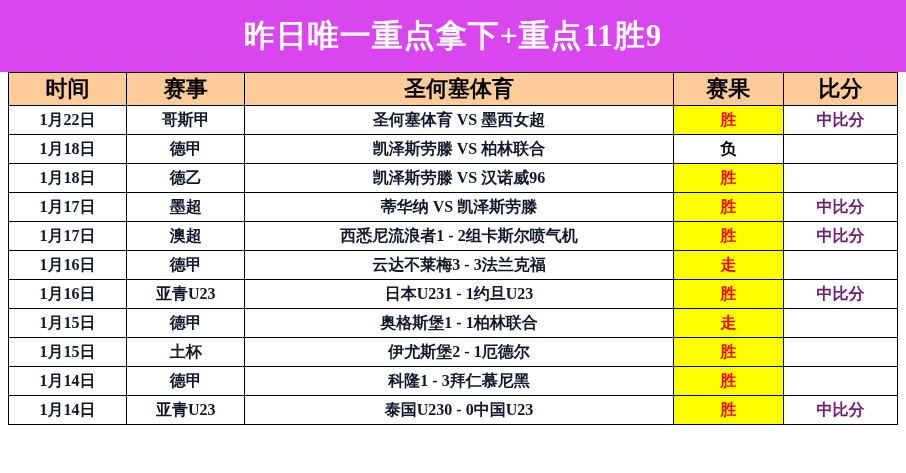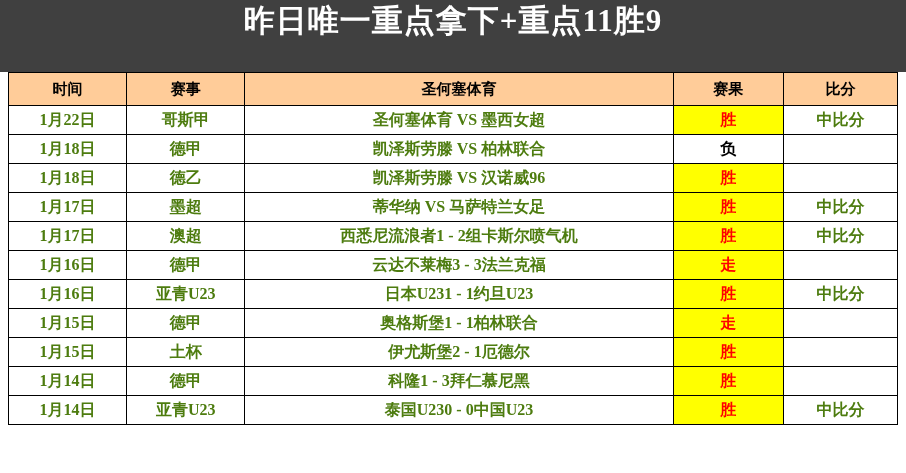--- a/index.html
+++ b/index.html
@@ -14,24 +14,24 @@
     overflow: hidden;
   }
   .page {
     width: 906px;
     height: 473px;
     position: relative;
     box-sizing: border-box;
   }
   .banner {
     height: 72px;
-    background: #404040;
+    background: #d946ef;
     color: #ffffff;
     display: flex;
-    align-items: flex-start;
+    align-items: center;
     justify-content: center;
     font-size: 31px;
     font-weight: bold;
     letter-spacing: 1px;
     font-family: "Liberation Serif", serif;
   }
   table.sched {
     border-collapse: collapse;
     width: 890px;
     margin: 0 8px;
@@ -46,47 +46,47 @@
     font-size: 16px;
     font-weight: bold;
     font-family: "Liberation Serif", serif;
     white-space: nowrap;
     overflow: hidden;
   }
   table.sched thead th {
     background: #ffcc99;
     color: #000000;
     height: 32px;
-    font-size: 15px;
+    font-size: 22px;
   }
   col.c-time { width: 118px; }
   col.c-league { width: 118px; }
   col.c-match { width: 428px; }
   col.c-result { width: 110px; }
   col.c-score { width: 114px; }
 
   td.time, td.league, td.match {
-    color: #4d7c0f;
+    color: #0f172a;
   }
   td.result {
     color: #ff0000;
   }
   td.result.lose {
     color: #000000;
     background: #ffffff;
   }
   td.result.win {
     background: #ffff00;
   }
   td.result.push {
     background: #ffff00;
     color: #ff0000;
   }
   td.score {
-    color: #4d7c0f;
+    color: #701a75;
   }
 </style>
 </head>
 <body>
 
 <div class="page">
 
   <div class="banner">
     <span>昨日唯一重点拿下+重点11胜9</span>
   </div>
@@ -126,21 +126,21 @@
         <tr>
           <td class="time">1月18日</td>
           <td class="league">德乙</td>
           <td class="match">凯泽斯劳滕 VS 汉诺威96</td>
           <td class="result win">胜</td>
           <td class="score"></td>
         </tr>
         <tr>
           <td class="time">1月17日</td>
           <td class="league">墨超</td>
-          <td class="match">蒂华纳 VS 马萨特兰女足</td>
+          <td class="match">蒂华纳 VS 凯泽斯劳滕</td>
           <td class="result win">胜</td>
           <td class="score">中比分</td>
         </tr>
         <tr>
           <td class="time">1月17日</td>
           <td class="league">澳超</td>
           <td class="match">西悉尼流浪者1 - 2组卡斯尔喷气机</td>
           <td class="result win">胜</td>
           <td class="score">中比分</td>
         </tr>

